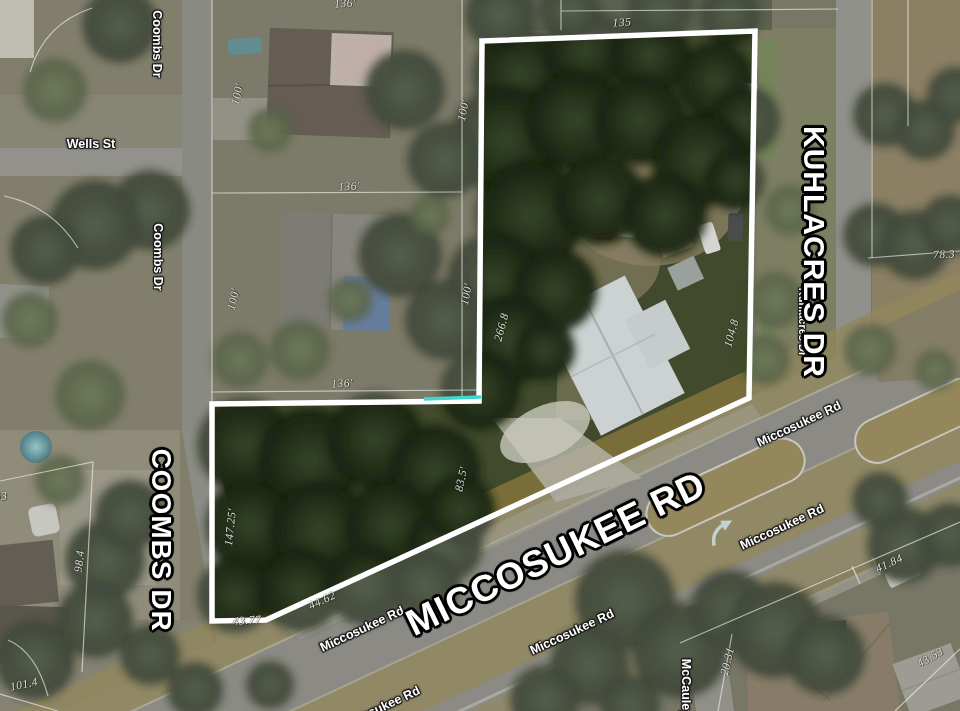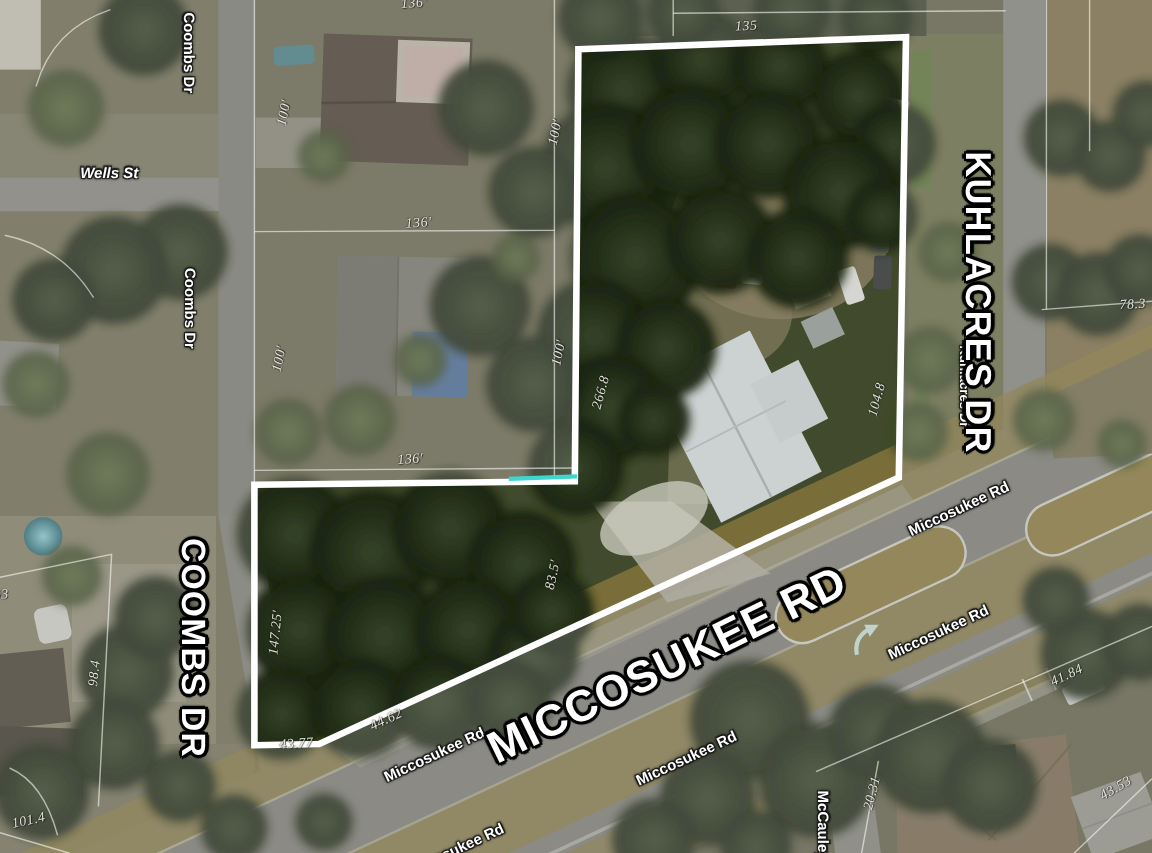--- a/index.html
+++ b/index.html
@@ -290,21 +290,21 @@
 <div class="lbl dim" style="left:79px;top:561px;transform:translate(-50%,-50%) rotate(-84deg);">98.4</div>
 <div class="lbl dim" style="left:24px;top:684px;transform:translate(-50%,-50%) rotate(-12deg);">101.4</div>
 <div class="lbl dim" style="left:247px;top:620px;transform:translate(-50%,-50%) rotate(-4deg);">43.77</div>
 <div class="lbl dim" style="left:322px;top:600px;transform:translate(-50%,-50%) rotate(-25deg);">44.62</div>
 <div class="lbl dim" style="left:727px;top:661px;transform:translate(-50%,-50%) rotate(-76deg);">20.31</div>
 <div class="lbl dim" style="left:889px;top:563px;transform:translate(-50%,-50%) rotate(-25deg);">41.84</div>
 <div class="lbl dim" style="left:930px;top:657px;transform:translate(-50%,-50%) rotate(-30deg);">43.53</div>
 
 <div class="lbl st" style="left:157px;top:44px;transform:translate(-50%,-50%) rotate(90deg);">Coombs Dr</div>
 <div class="lbl st" style="left:158px;top:257px;transform:translate(-50%,-50%) rotate(90deg);">Coombs Dr</div>
-<div class="lbl st" style="left:91px;top:144px;transform:translate(-50%,-50%);font-style:italic;">Wells St</div>
+<div class="lbl st" style="left:91px;top:144px;transform:translate(-50%,-50%);">Wells St</div>
 <div class="lbl st" style="left:803px;top:322px;transform:translate(-50%,-50%) rotate(90deg);font-size:11px;">Kuhlacres Dr</div>
 <div class="lbl st" style="left:799px;top:424px;transform:translate(-50%,-50%) rotate(-25deg);">Miccosukee Rd</div>
 <div class="lbl st" style="left:782px;top:527px;transform:translate(-50%,-50%) rotate(-25deg);">Miccosukee Rd</div>
 <div class="lbl st" style="left:362px;top:629px;transform:translate(-50%,-50%) rotate(-25deg);">Miccosukee Rd</div>
 <div class="lbl st" style="left:572px;top:632px;transform:translate(-50%,-50%) rotate(-25deg);">Miccosukee Rd</div>
 <div class="lbl st" style="left:378px;top:709px;transform:translate(-50%,-50%) rotate(-25deg);">Miccosukee Rd</div>
 <div class="lbl st" style="left:686px;top:688px;transform:translate(-50%,-50%) rotate(90deg);">McCauley</div>
 
 <div class="lbl stbig" style="left:814px;top:252px;font-size:30px;transform:translate(-50%,-50%) rotate(90deg);">KUHLACRES DR</div>
 <div class="lbl stbig" style="left:161px;top:540px;font-size:28px;transform:translate(-50%,-50%) rotate(90deg);">COOMBS DR</div>

